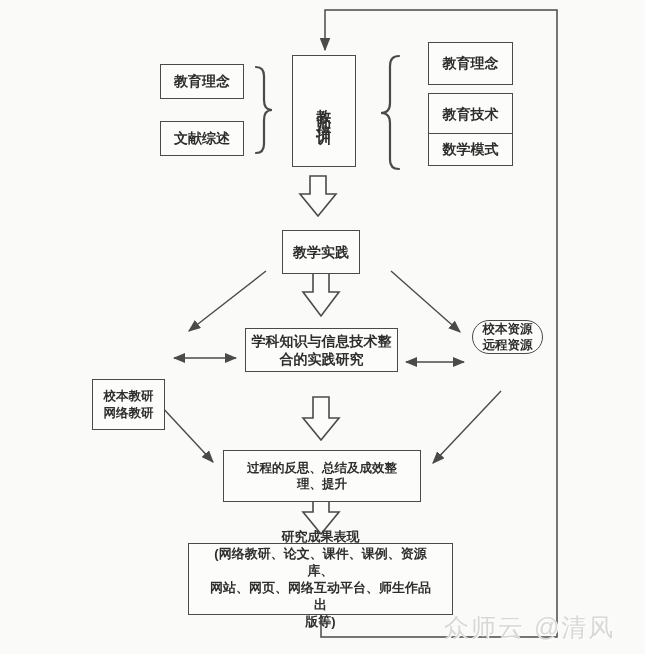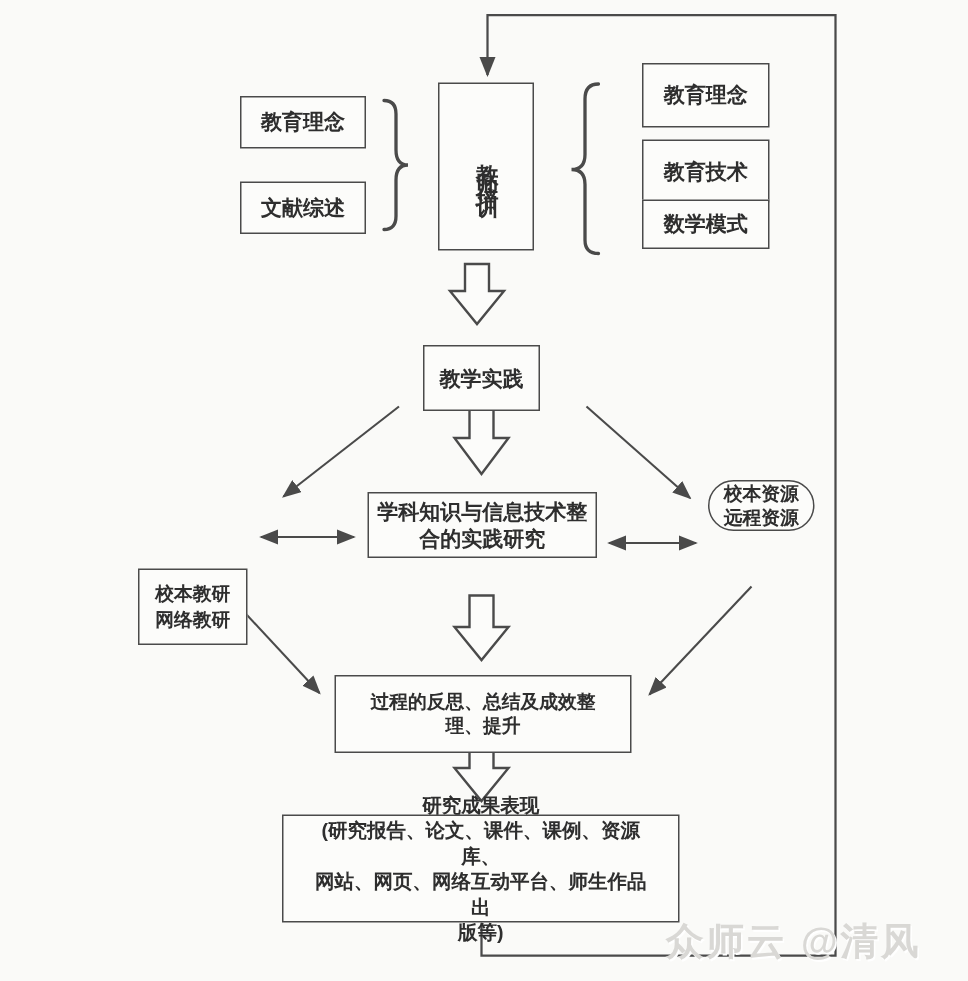--- a/index.html
+++ b/index.html
@@ -36,21 +36,21 @@
   }
   .small{font-size:12.5px;}
   .outcomes{font-size:13px;line-height:1.32;padding:2px 20px;}
   .watermark{
     position:absolute;
     left:444px;top:611px;
     font-size:25px;
     letter-spacing:2px;
     color:#d9d8d5;
     text-shadow:1px 1px 0 #ffffff;
-    font-weight:700;
+    font-weight:400;
     white-space:nowrap;
   }
 </style>
 </head>
 <body>
 
 <div class="stage">
 
   <svg class="connectors" viewBox="0 0 645 654">
     <defs>
@@ -122,20 +122,20 @@
     <span class="ln">远程资源</span>
   </div>
 
   <div class="node small" style="left:223px;top:450px;width:198px;height:52px;">
     <span class="ln">过程的反思、总结及成效整</span>
     <span class="ln">理、提升</span>
   </div>
 
   <div class="node outcomes" style="left:188px;top:543px;width:265px;height:72px;">
     <span class="ln">研究成果表现</span>
-    <span class="ln">(研究报告、论文、课件、课例、资源库、</span>
+    <span class="ln">(网络教研、论文、课件、课例、资源库、</span>
     <span class="ln">网站、网页、网络互动平台、师生作品出</span>
     <span class="ln">版等)</span>
   </div>
 
   <div class="watermark">众师云 @清风</div>
 
 </div>
 
 </body></html>

